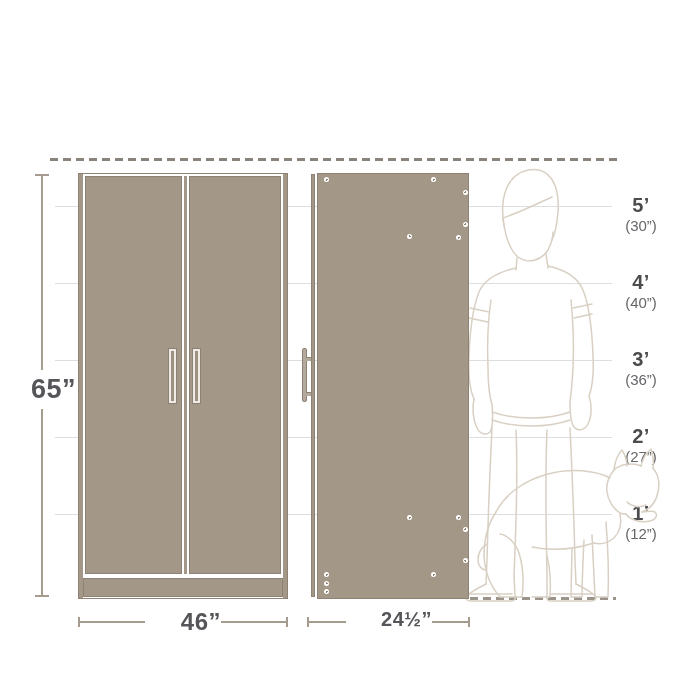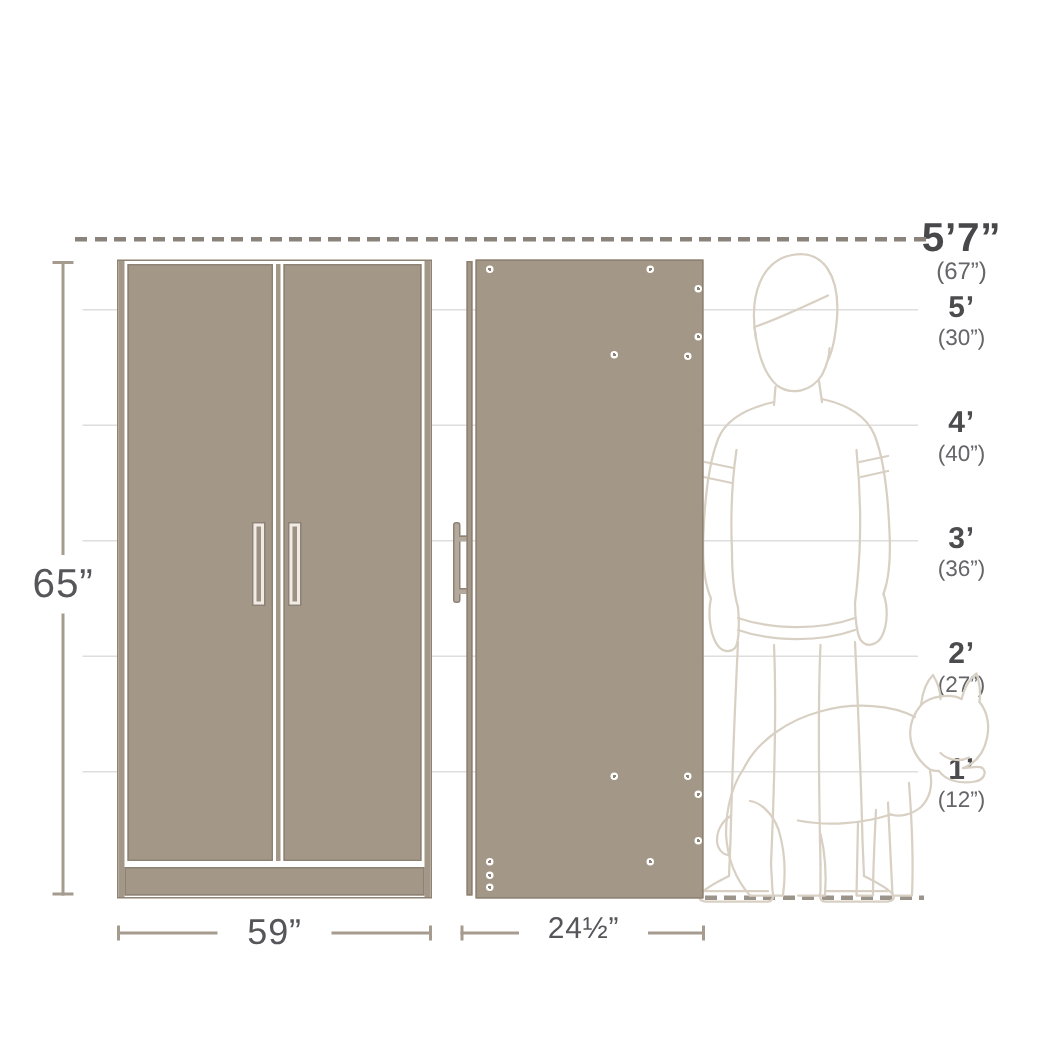--- a/index.html
+++ b/index.html
@@ -91,22 +91,22 @@
     position:absolute;width:5px;height:5px;border-radius:50%;
     background:radial-gradient(circle,var(--cabinet-edge) 0 1px,#fff 1px);
   }
 
   
   .dim-v{position:absolute;left:41px;top:175px;width:2px;height:422px;background:var(--dimension-line);}
   .dim-v-cap{position:absolute;left:35px;width:14px;height:2px;background:var(--dimension-line);}
   .dim-h{position:absolute;top:621px;height:2px;background:var(--dimension-line);}
   .dim-h-cap{position:absolute;top:617px;width:2px;height:10px;background:var(--dimension-line);}
   .dim-label{
-    position:absolute;color:var(--dimension-text);font-weight:normal;background:#fff;
-    text-align:center;letter-spacing:.5px;
+    position:absolute;color:var(--dimension-text);font-weight:bold;background:#fff;
+    text-align:right;letter-spacing:.5px;
   }
   .h-label{left:8px;top:370px;width:68px;font-size:27px;padding:4px 0;}
   .w-label{left:145px;top:606px;width:76px;font-size:24px;padding:2px 0;}
   .d-label{left:346px;top:606px;width:86px;font-size:20px;padding:2px 0;}
 
   svg.figures{position:absolute;left:0;top:0;z-index:2;}
   .layer-front{z-index:3;}
 </style>
 </head>
 <body>
@@ -159,24 +159,20 @@
       <path d="M594,543 C575,549 552,551 532,547"></path>
       <path d="M606,522 C608,548 609,574 608,597 L595,597 C594,574 593,552 592,535"></path>
       <path d="M584,540 C583,560 582,580 582,597 L571,597 L572,548"></path>
       <path d="M500,597 L522,597 C524,582 523,566 519,553 C515,542 507,535 500,534"></path>
       <path d="M532,597 L550,597 C551,583 550,568 547,556"></path>
     </g>
   </svg>
 
   <div class="dash-line layer-front"></div>
 
-  <div class="marker ref">
-    <div class="ft">5’7”</div>
-    <div class="in">(67”)</div>
-  </div>
   <div class="marker m0">
     <div class="ft">5’</div>
     <div class="in">(30”)</div>
   </div>
   <div class="marker m1">
     <div class="ft">4’</div>
     <div class="in">(40”)</div>
   </div>
   <div class="marker m2">
     <div class="ft">3’</div>
@@ -228,21 +224,21 @@
     <div class="dim-v"></div>
     <div class="dim-v-cap" style="top:174px"></div>
     <div class="dim-v-cap" style="top:595px"></div>
     <div class="dim-label h-label">65”</div>
   </div>
 
   <div>
     <div class="dim-h" style="left:78px;width:210px"></div>
     <div class="dim-h-cap" style="left:78px"></div>
     <div class="dim-h-cap" style="left:286px"></div>
-    <div class="dim-label w-label">59”</div>
+    <div class="dim-label w-label">46”</div>
   </div>
 
   <div>
     <div class="dim-h" style="left:307px;width:163px"></div>
     <div class="dim-h-cap" style="left:307px"></div>
     <div class="dim-h-cap" style="left:468px"></div>
     <div class="dim-label d-label">24½”</div>
   </div>
 
 </div>

